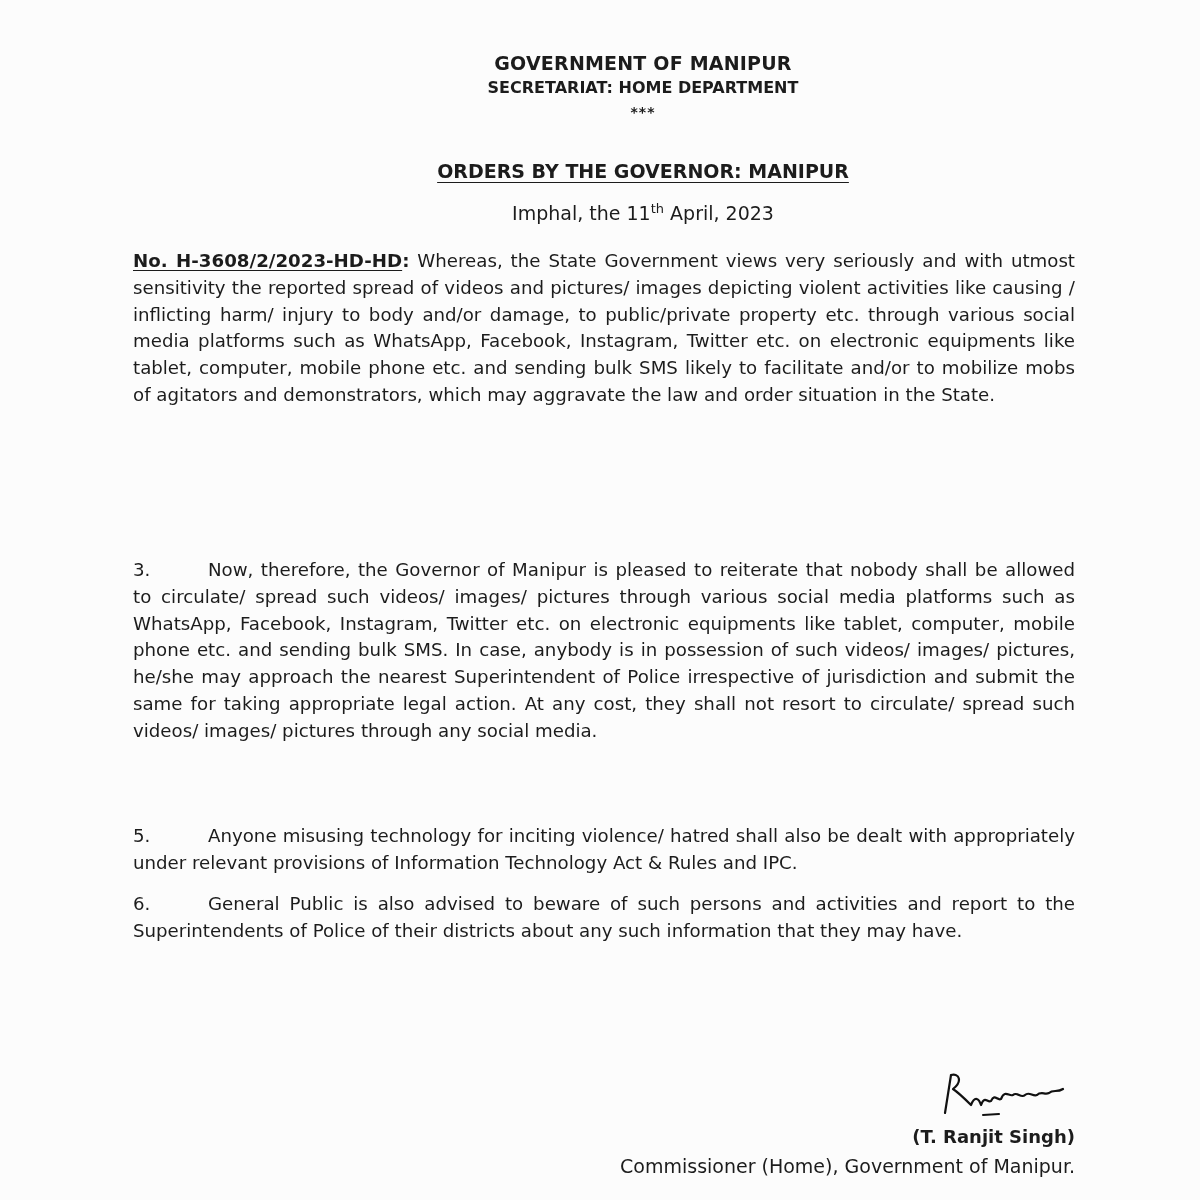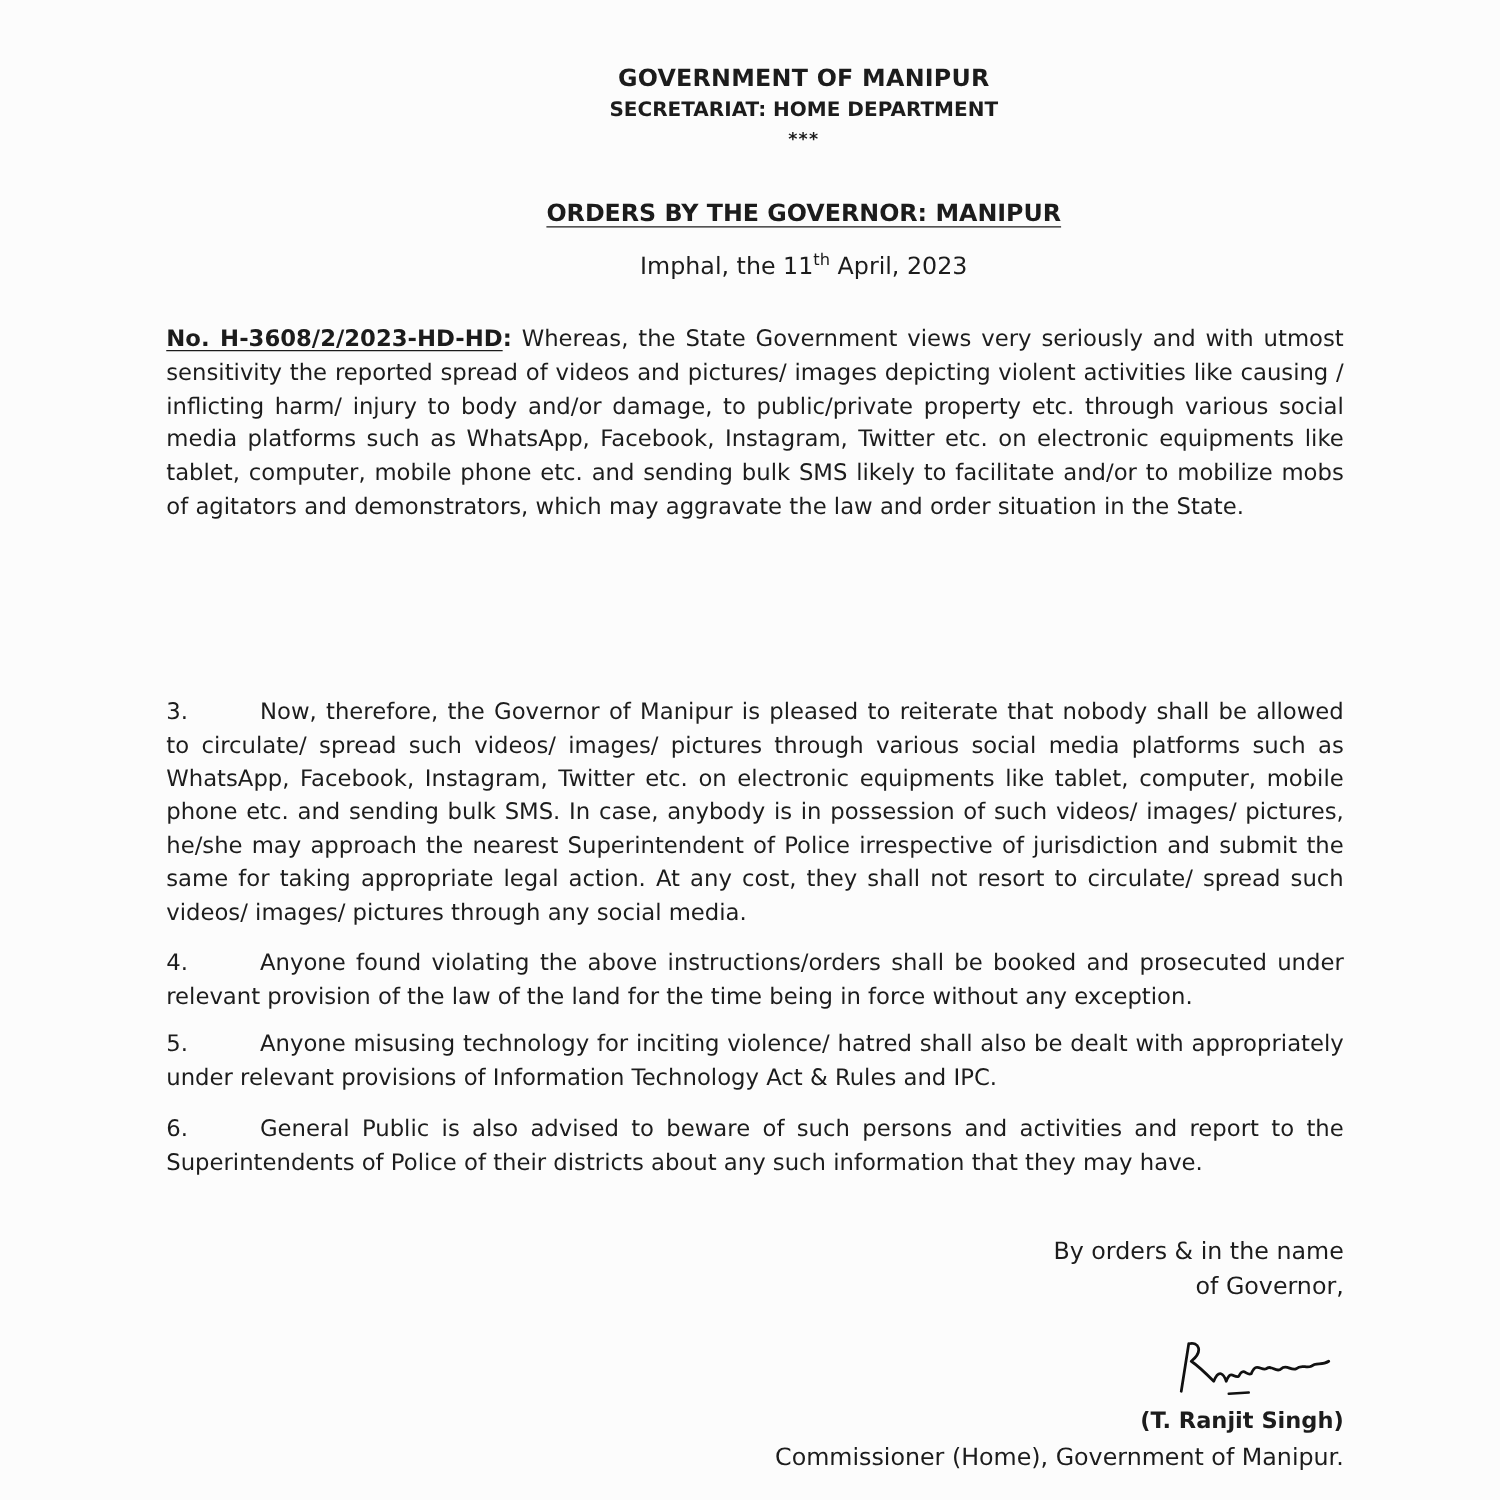--- a/index.html
+++ b/index.html
@@ -69,21 +69,21 @@
     .order-no {
       font-weight: bold;
       text-decoration: underline;
       text-underline-offset: 3px;
     }
     .order-colon { font-weight: bold; }
     .para-num {
       display: inline-block;
       width: 75px;
     }
-    .p1 { top: 259px; }
+    .p1 { top: 248px; }
     .p2 { top: 464px; }
     .p3 { top: 557px; }
     .p4 { top: 758px; }
     .p5 { top: 823px; }
     .p6 { top: 891px; }
 
     .closing {
       position: absolute;
       right: 125px;
       text-align: right;
@@ -125,30 +125,25 @@
 
   <div class="header-block orders-title">ORDERS BY THE GOVERNOR: MANIPUR</div>
 
   <div class="header-block date-line"><span>Imphal, the 11</span><sup>th</sup><span> April, 2023</span></div>
 
   <p class="body-text p1"><span class="order-no">No. H-3608/2/2023-HD-HD</span><span class="order-colon">:</span><span> Whereas, the State Government views very seriously and with utmost sensitivity the reported spread of videos and pictures/ images depicting violent activities like causing / inflicting harm/ injury to body and/or damage,  to public/private property etc. through various social media platforms such as WhatsApp, Facebook, Instagram, Twitter etc. on electronic equipments like tablet, computer, mobile phone etc. and sending bulk SMS likely to facilitate and/or to mobilize mobs of agitators and demonstrators, which may aggravate the law and order situation in the State.</span></p>
 
 
   <p class="body-text p3"><span class="para-num">3.</span><span>Now, therefore, the Governor of Manipur is pleased to reiterate that nobody shall be allowed to circulate/ spread such videos/ images/ pictures through various social media platforms such as WhatsApp, Facebook, Instagram, Twitter etc. on electronic equipments like tablet, computer, mobile phone etc. and sending bulk SMS. In case, anybody is in possession of such videos/ images/ pictures, he/she may approach the nearest Superintendent of Police irrespective of jurisdiction and submit the same for taking appropriate legal action. At any cost, they shall not resort to circulate/ spread such videos/ images/ pictures through any social media.</span></p>
 
-  <p class="body-text p4"><span class="para-num">4.</span><span>Anyone found violating the above instructions/orders shall be booked and prosecuted under relevant provision of the law of the land for the time being in force without any exception.</span></p>
 
   <p class="body-text p5"><span class="para-num">5.</span><span>Anyone misusing technology for inciting violence/ hatred shall also be dealt with appropriately under relevant provisions of Information Technology Act &amp; Rules and IPC.</span></p>
 
   <p class="body-text p6"><span class="para-num">6.</span><span>General Public is also advised to beware of such persons and activities and report to the Superintendents of Police of their districts about any such information that they may have.</span></p>
 
-  <div class="closing closing-1">
-    <div>By orders &amp; in the name</div>
-    <div>of Governor,</div>
-  </div>
 
   <svg class="signature" viewBox="0 0 150 60">
     <path d="M10 48 C 12 36, 14 22, 16 10 M16 10 C 24 8, 28 16, 18 24 C 24 28, 30 34, 36 40 C 40 30, 44 34, 46 40 C 50 30, 52 38, 56 36 C 60 28, 62 36, 66 34 C 70 24, 74 32, 78 30 C 82 26, 86 34, 90 30 C 94 26, 98 32, 102 30 C 106 26, 110 30, 114 28 C 118 24, 122 28, 128 24" fill="none" stroke="#111" stroke-width="2.2" stroke-linecap="round" stroke-linejoin="round"></path>
     <path d="M48 50 L 64 49" stroke="#111" stroke-width="2" fill="none" stroke-linecap="round"></path>
   </svg>
 
   <div class="signatory-name">(T. Ranjit Singh)</div>
   <div class="signatory-title">Commissioner (Home), Government of Manipur.</div>
 </div>
 

